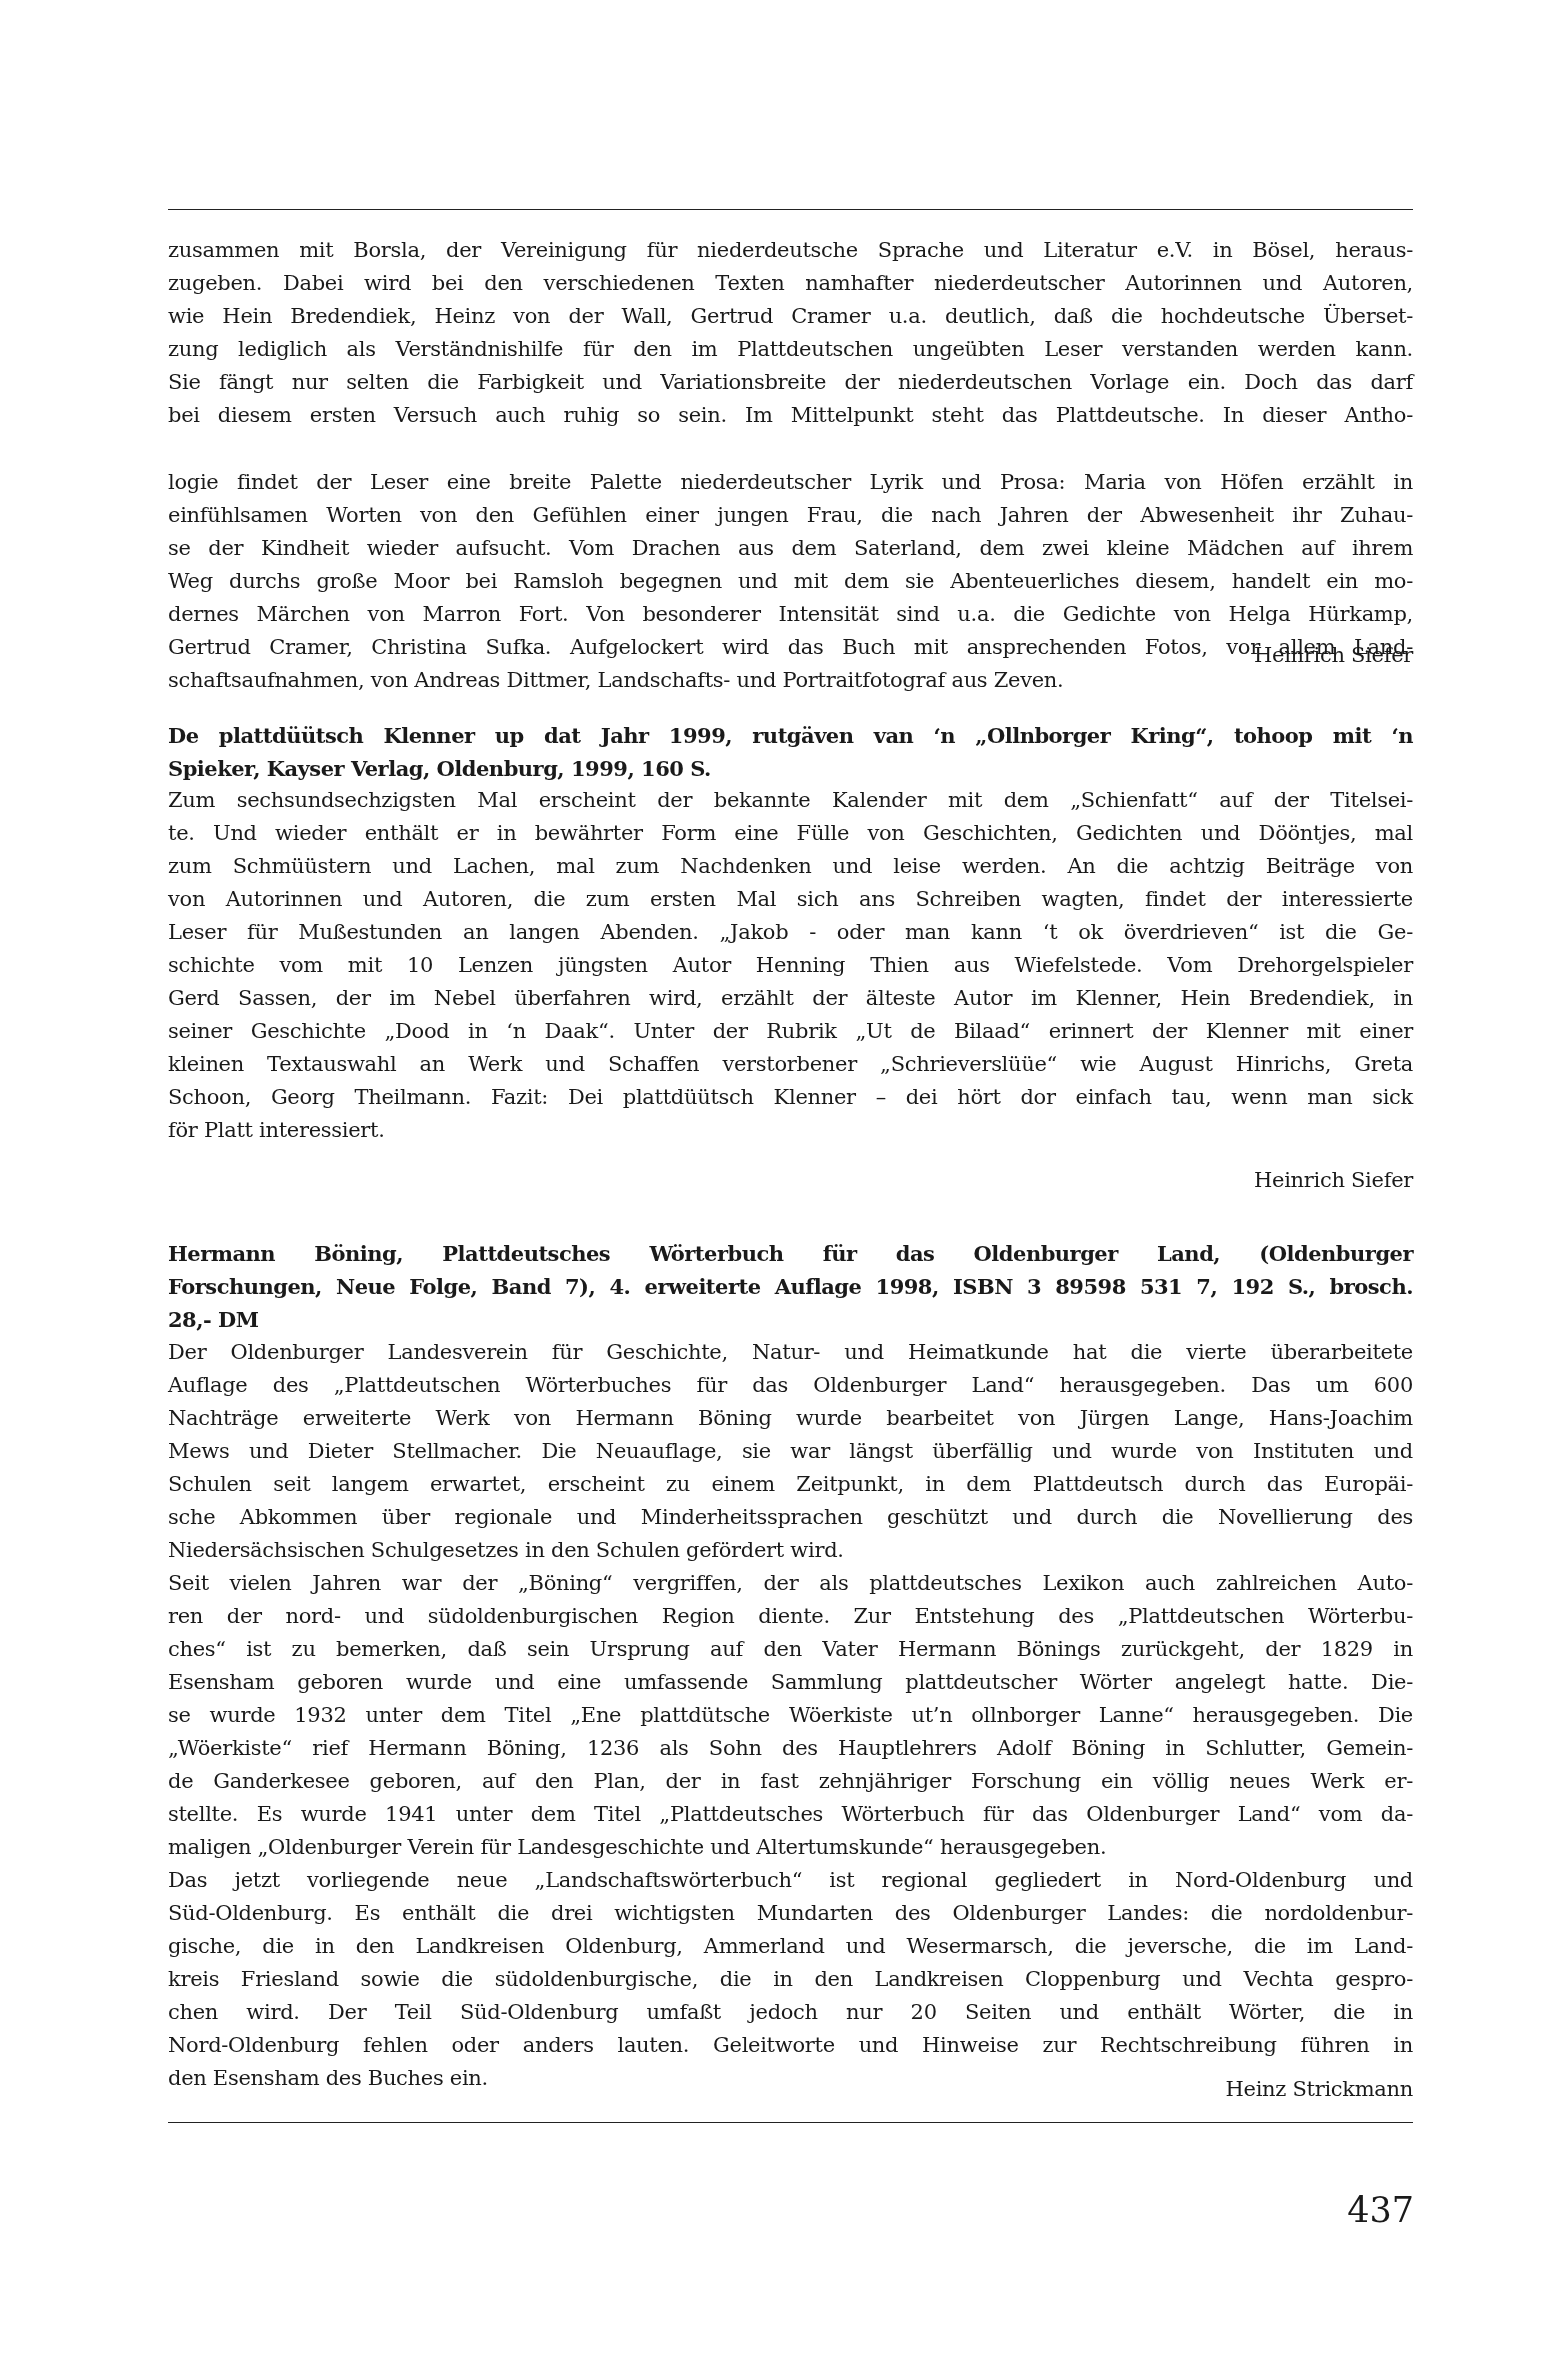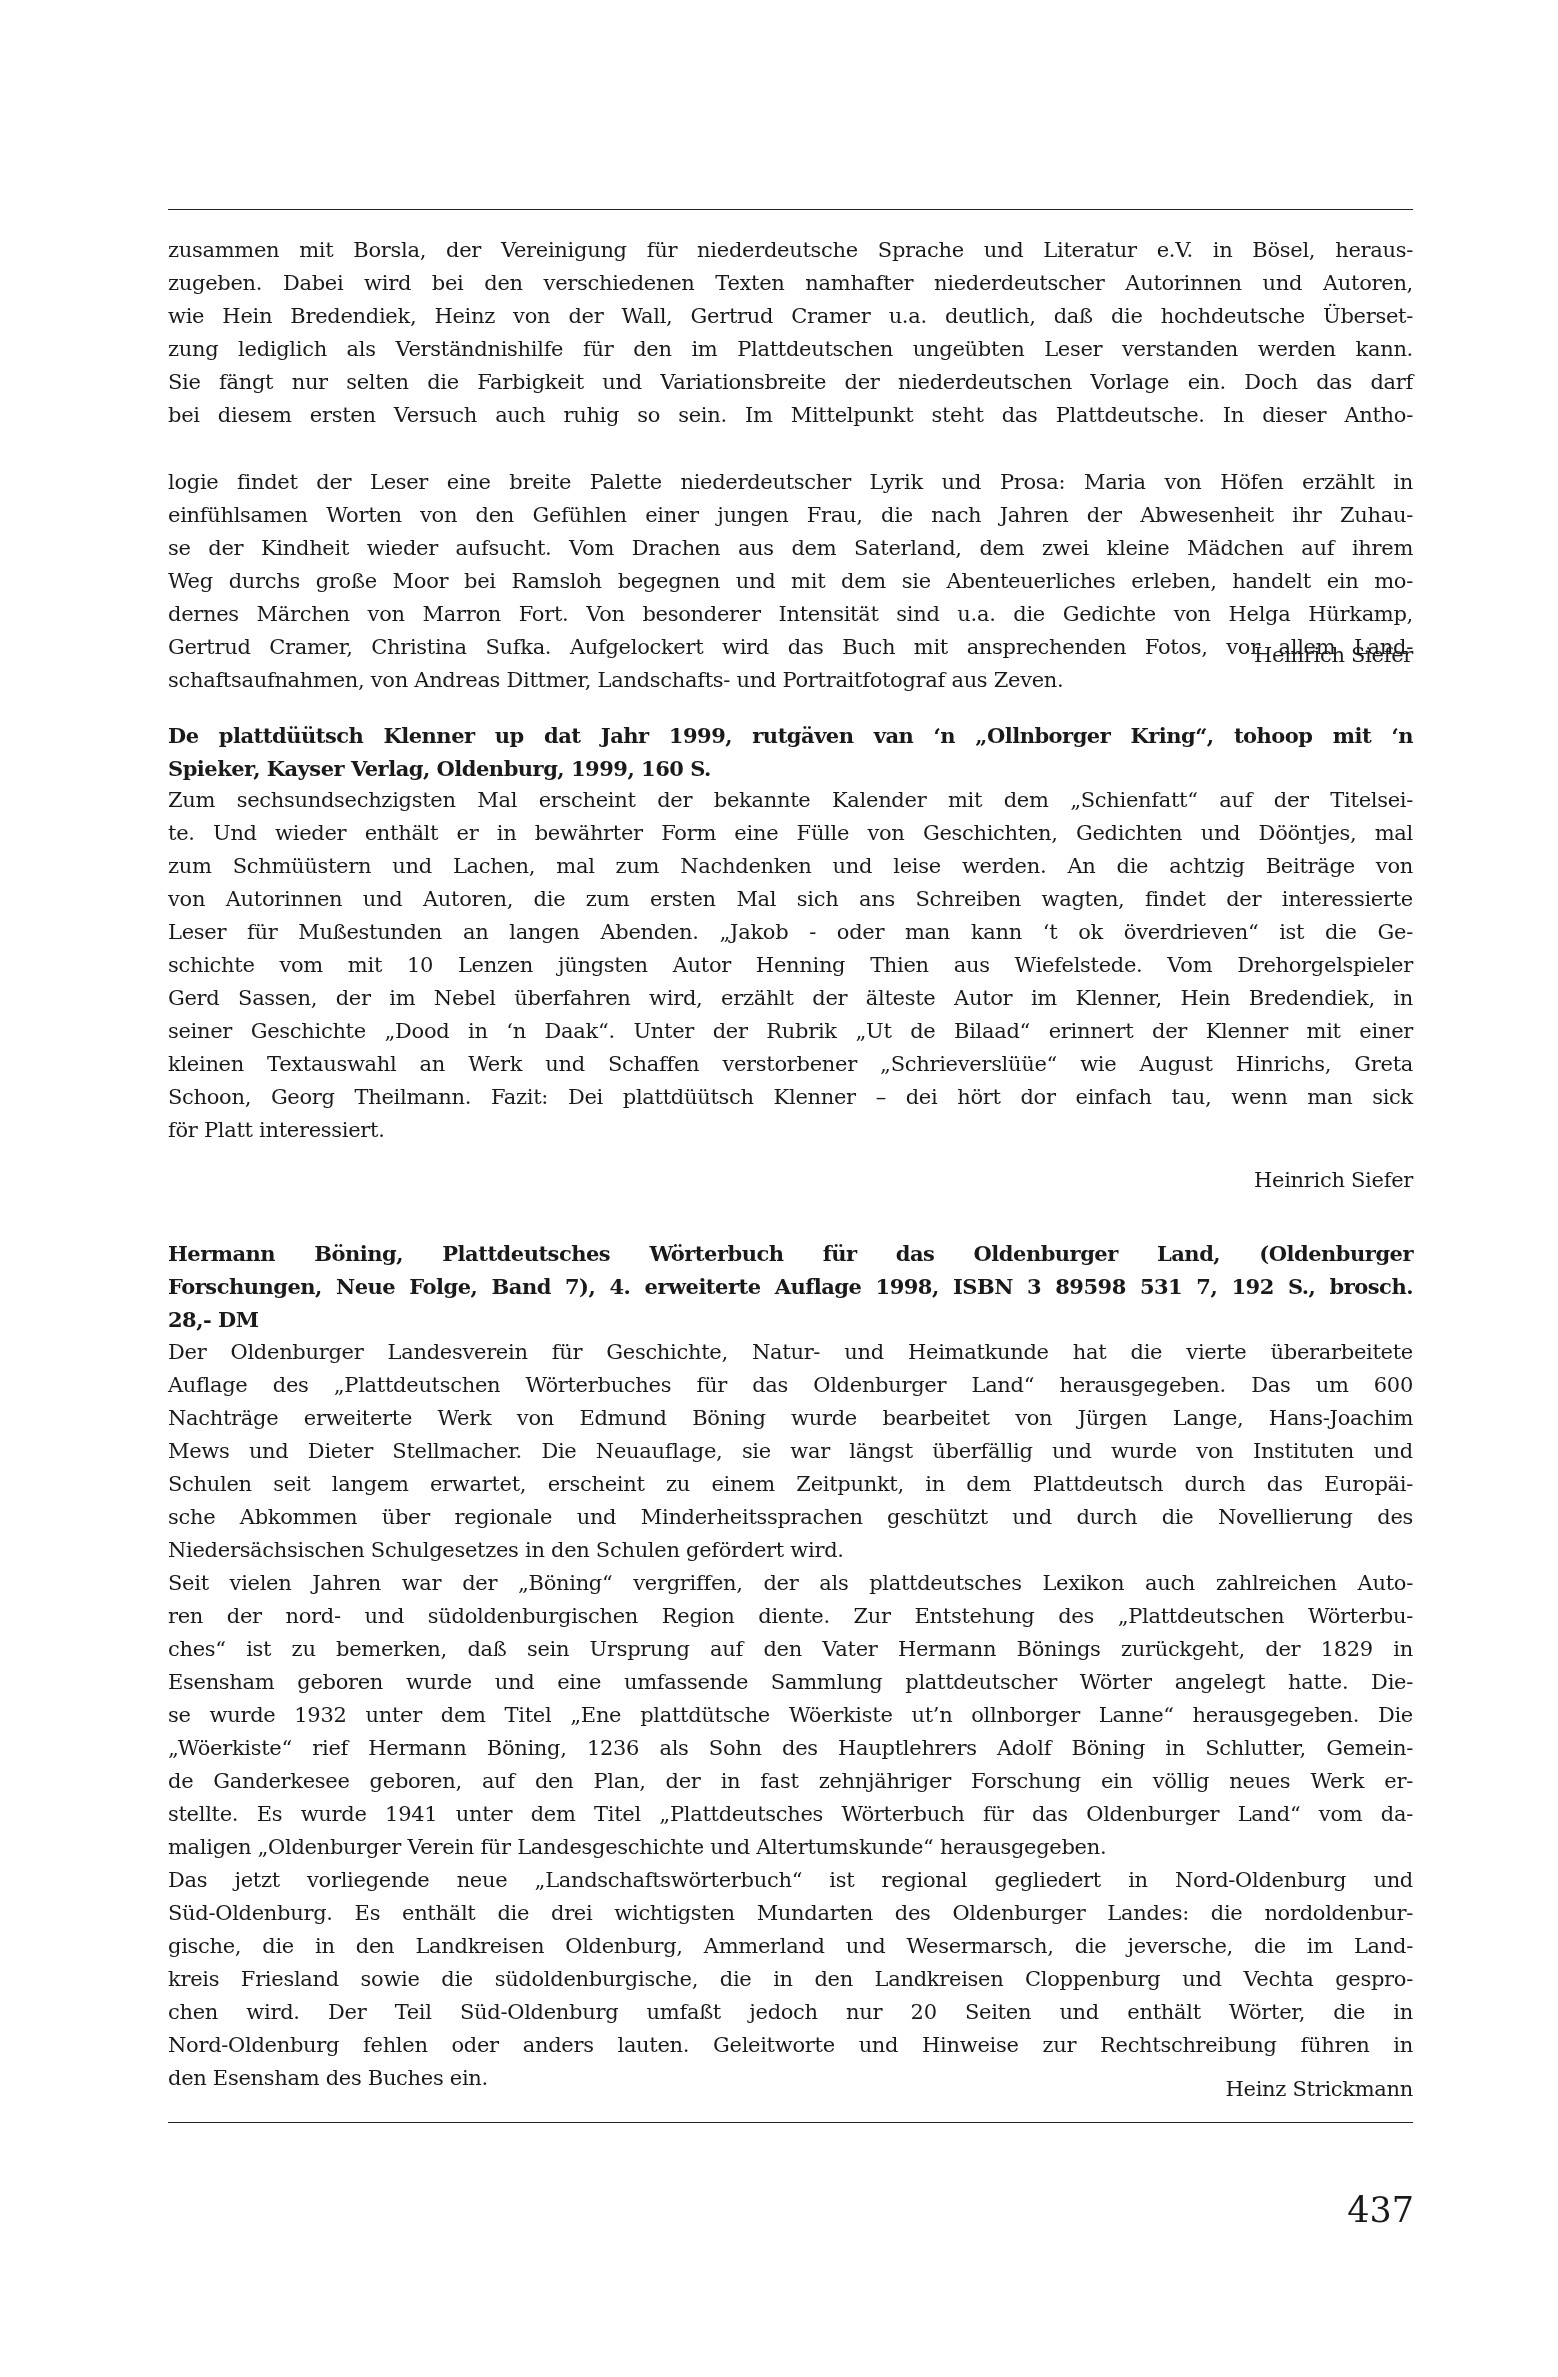--- a/index.html
+++ b/index.html
@@ -93,21 +93,21 @@
   <div class="block" id="sec0">
       <span class="line" style="white-space: nowrap; display: block;">zusammen mit Borsla, der Vereinigung für niederdeutsche Sprache und Literatur e.V. in Bösel, heraus-</span>
       <span class="line" style="white-space: nowrap; display: block;">zugeben. Dabei wird bei den verschiedenen Texten namhafter niederdeutscher Autorinnen und Autoren,</span>
       <span class="line" style="white-space: nowrap; display: block;">wie Hein Bredendiek, Heinz von der Wall, Gertrud Cramer u.a. deutlich, daß die hochdeutsche Überset-</span>
       <span class="line" style="white-space: nowrap; display: block;">zung lediglich als Verständnishilfe für den im Plattdeutschen ungeübten Leser verstanden werden kann.</span>
       <span class="line" style="white-space: nowrap; display: block;">Sie fängt nur selten die Farbigkeit und Variationsbreite der niederdeutschen Vorlage ein. Doch das darf</span>
       <span class="line" style="white-space: nowrap; display: block;">bei diesem ersten Versuch auch ruhig so sein. Im Mittelpunkt steht das Plattdeutsche. In dieser Antho-</span>
       <span class="line" style="white-space: nowrap; display: block; margin-top: 34px;">logie findet der Leser eine breite Palette niederdeutscher Lyrik und Prosa: Maria von Höfen erzählt in</span>
       <span class="line" style="white-space: nowrap; display: block;">einfühlsamen Worten von den Gefühlen einer jungen Frau, die nach Jahren der Abwesenheit ihr Zuhau-</span>
       <span class="line" style="white-space: nowrap; display: block;">se der Kindheit wieder aufsucht. Vom Drachen aus dem Saterland, dem zwei kleine  Mädchen auf ihrem</span>
-      <span class="line" style="white-space: nowrap; display: block;">Weg durchs große Moor bei Ramsloh begegnen und mit dem sie Abenteuerliches erleben, handelt ein mo-</span>
+      <span class="line" style="white-space: nowrap; display: block;">Weg durchs große Moor bei Ramsloh begegnen und mit dem sie Abenteuerliches diesem, handelt ein mo-</span>
       <span class="line" style="white-space: nowrap; display: block;">dernes Märchen von Marron Fort. Von besonderer Intensität sind u.a. die Gedichte von Helga Hürkamp,</span>
       <span class="line" style="white-space: nowrap; display: block;">Gertrud Cramer, Christina Sufka. Aufgelockert wird das Buch mit ansprechenden Fotos, vor allem Land-</span>
       <span class="line last" style="white-space: nowrap; display: block;">schaftsaufnahmen, von Andreas Dittmer, Landschafts- und Portraitfotograf aus Zeven.</span>
     </div>
   <div class="block" id="sig0">
     <span class="signature">Heinrich Siefer</span>
   </div>
 
   <div class="block heading" id="sec1-head">
       <span class="line" style="white-space: nowrap; display: block;">De plattdüütsch Klenner up dat Jahr 1999, rutgäven van ‘n „Ollnborger Kring“, tohoop mit ‘n</span>
@@ -131,21 +131,21 @@
   </div>
 
   <div class="block heading" id="sec2-head">
       <span class="line" style="white-space: nowrap; display: block;">Hermann Böning, Plattdeutsches Wörterbuch für das Oldenburger Land, (Oldenburger</span>
       <span class="line" style="white-space: nowrap; display: block;">Forschungen, Neue Folge, Band 7), 4. erweiterte Auflage 1998, ISBN 3 89598 531 7, 192 S., brosch.</span>
       <span class="line last" style="white-space: nowrap; display: block;">28,- DM</span>
     </div>
   <div class="block" id="sec2-body">
       <span class="line" style="white-space: nowrap; display: block;">Der Oldenburger Landesverein für Geschichte, Natur- und Heimatkunde hat die vierte überarbeitete</span>
       <span class="line" style="white-space: nowrap; display: block;">Auflage des „Plattdeutschen Wörterbuches für das Oldenburger Land“ herausgegeben. Das um 600</span>
-      <span class="line" style="white-space: nowrap; display: block;">Nachträge erweiterte Werk von Edmund Böning wurde bearbeitet von Jürgen Lange, Hans-Joachim</span>
+      <span class="line" style="white-space: nowrap; display: block;">Nachträge erweiterte Werk von Hermann Böning wurde bearbeitet von Jürgen Lange, Hans-Joachim</span>
       <span class="line" style="white-space: nowrap; display: block;">Mews und Dieter Stellmacher. Die Neuauflage, sie war längst überfällig und wurde von Instituten und</span>
       <span class="line" style="white-space: nowrap; display: block;">Schulen seit langem erwartet, erscheint zu einem Zeitpunkt, in dem Plattdeutsch durch das Europäi-</span>
       <span class="line" style="white-space: nowrap; display: block;">sche Abkommen über regionale und Minderheitssprachen geschützt und durch die Novellierung des</span>
       <span class="line last" style="white-space: nowrap; display: block;">Niedersächsischen Schulgesetzes in den Schulen gefördert wird.</span>
       <span class="line" style="white-space: nowrap; display: block;">Seit vielen Jahren war der „Böning“ vergriffen, der als plattdeutsches Lexikon auch zahlreichen Auto-</span>
       <span class="line" style="white-space: nowrap; display: block;">ren der nord- und südoldenburgischen Region diente. Zur Entstehung des „Plattdeutschen Wörterbu-</span>
       <span class="line" style="white-space: nowrap; display: block;">ches“ ist zu bemerken, daß sein Ursprung auf den Vater Hermann Bönings zurückgeht, der 1829 in</span>
       <span class="line" style="white-space: nowrap; display: block;">Esensham geboren wurde und eine umfassende Sammlung plattdeutscher Wörter angelegt hatte. Die-</span>
       <span class="line" style="white-space: nowrap; display: block;">se wurde 1932 unter dem Titel „Ene plattdütsche Wöerkiste ut’n ollnborger Lanne“ herausgegeben. Die</span>
       <span class="line" style="white-space: nowrap; display: block;">„Wöerkiste“ rief Hermann Böning, 1236 als Sohn des Hauptlehrers Adolf Böning in Schlutter, Gemein-</span>

